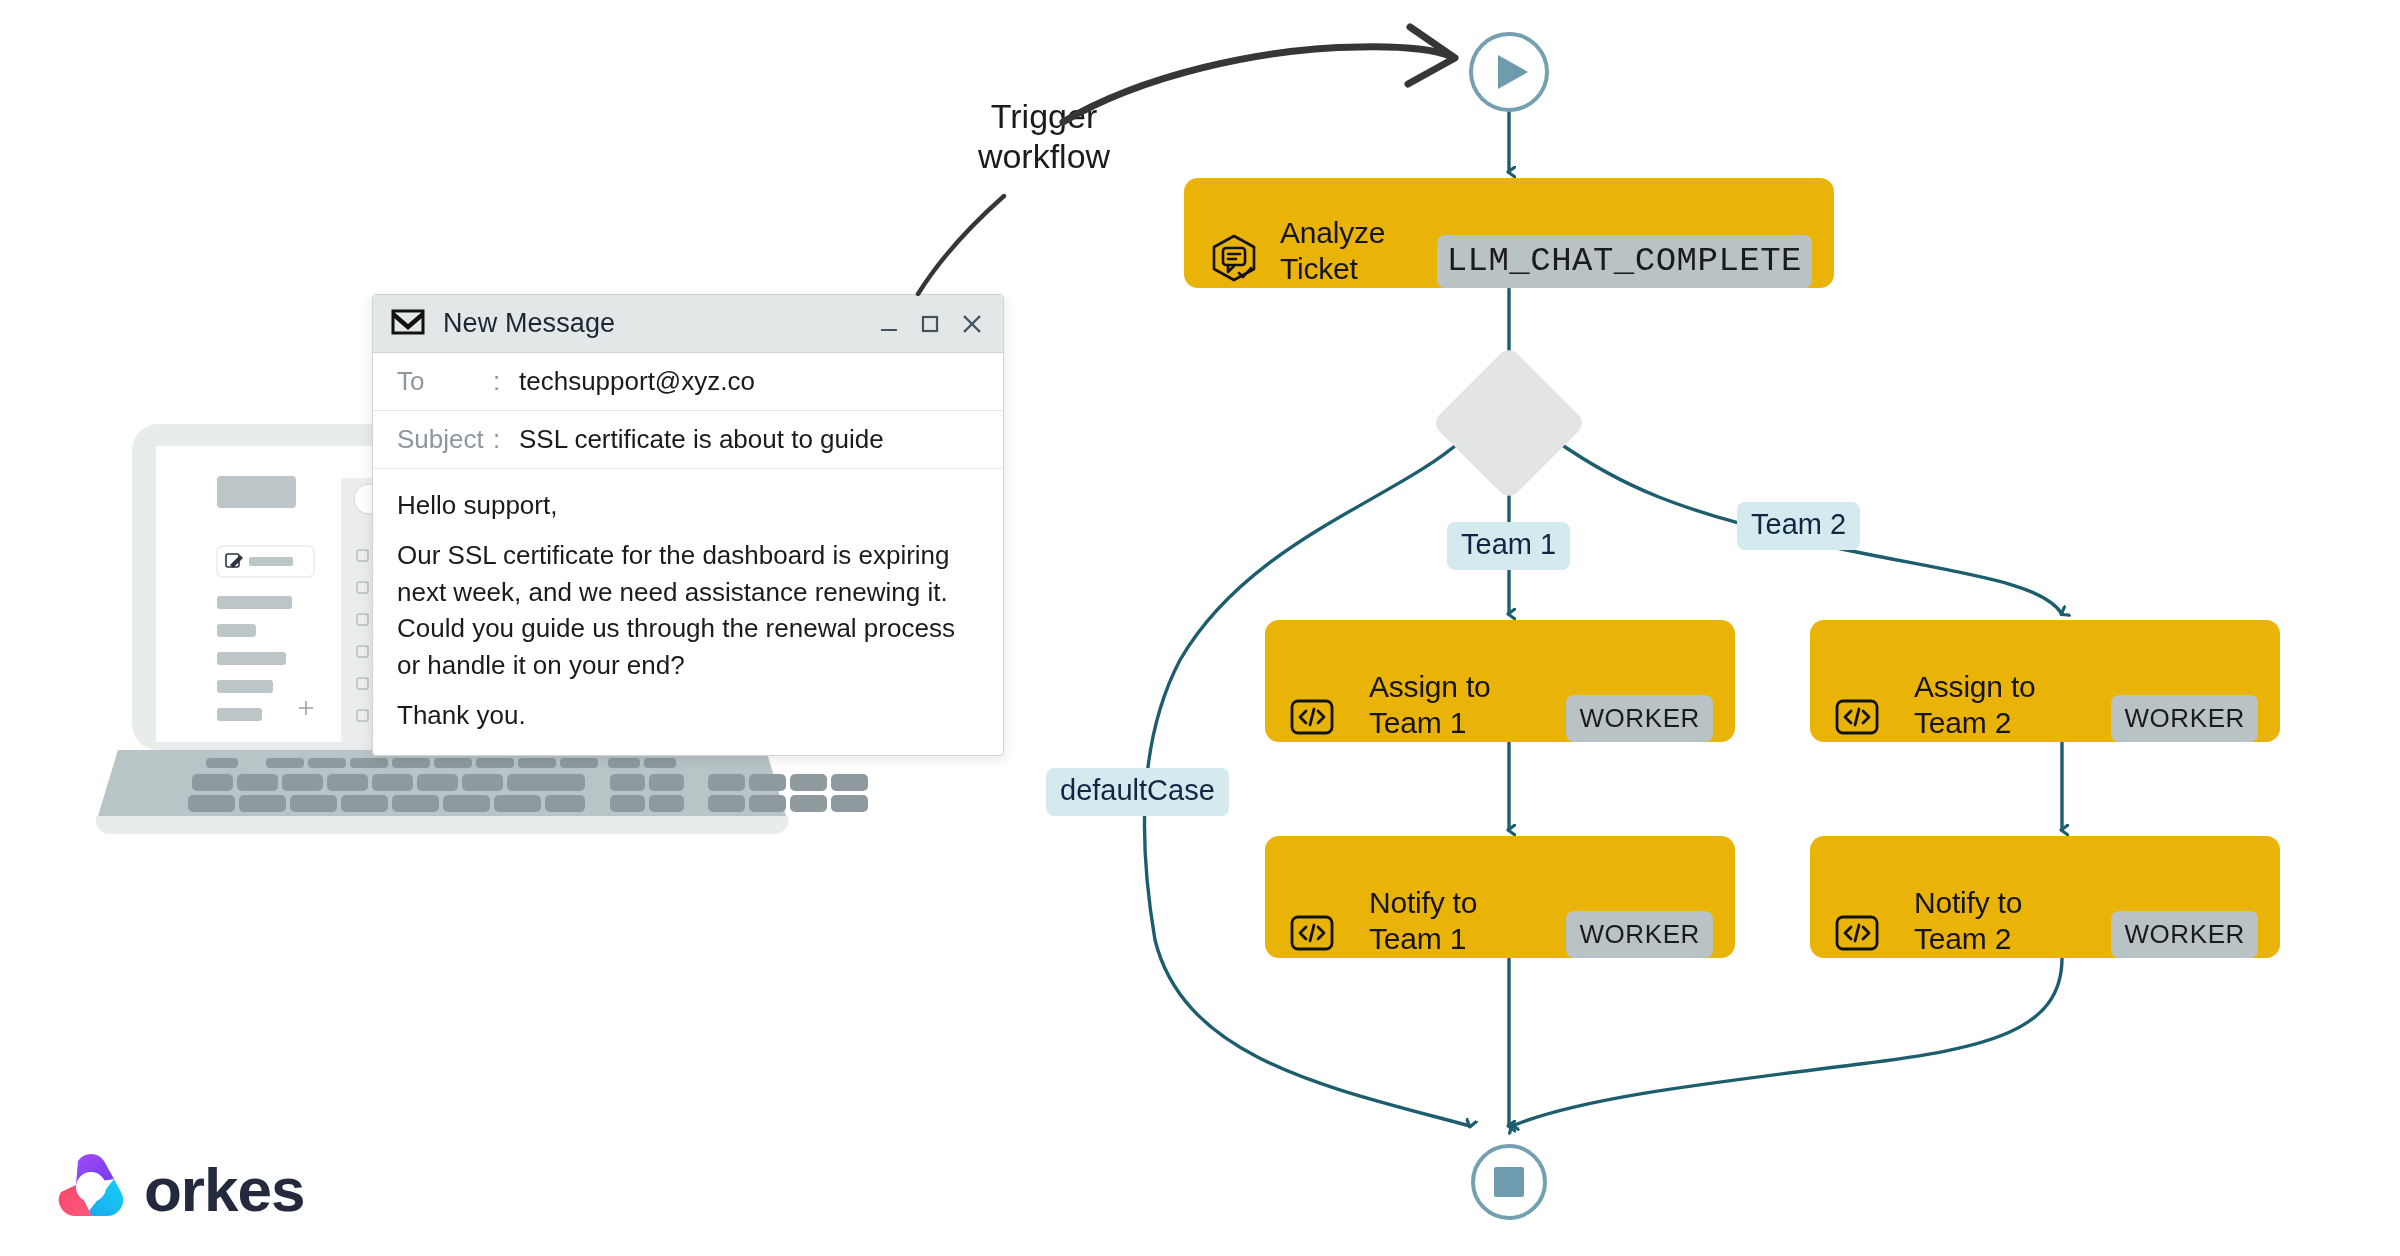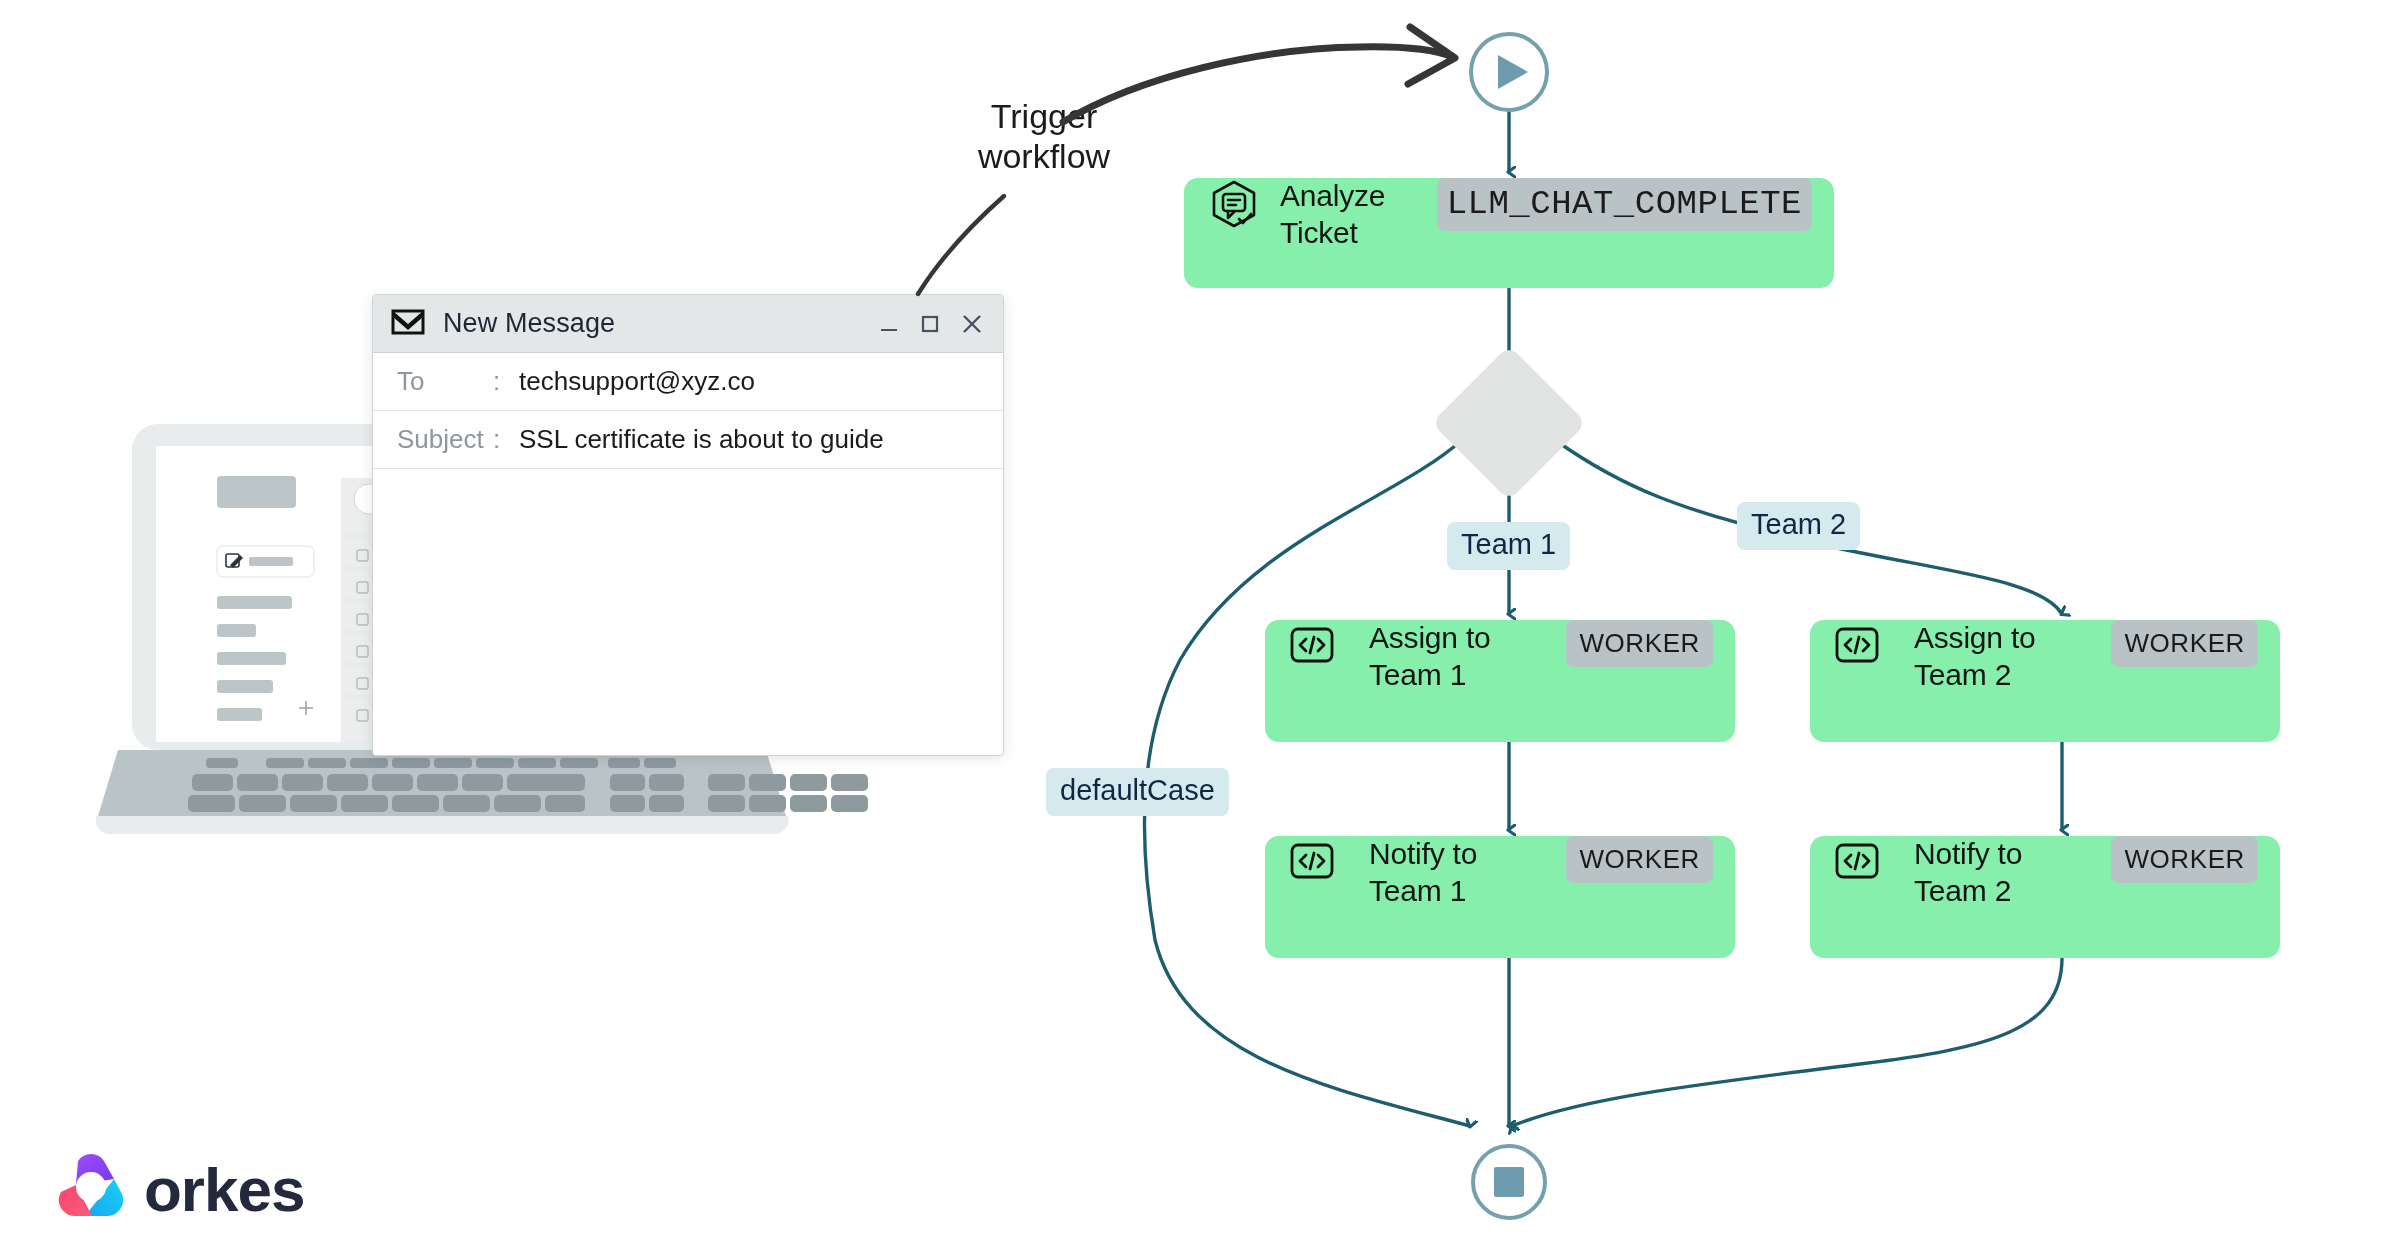--- a/index.html
+++ b/index.html
@@ -12,24 +12,24 @@
   #stage { position: relative; width: 2400px; height: 1256px; }
 
   
   .layer { position: absolute; left: 0; top: 0; width: 2400px; height: 1256px; }
   .layer.back { z-index: 1; }
   .layer.front { z-index: 40; pointer-events: none; }
 
   
   .node {
     position: absolute;
-    background: #86efac;
+    background: #eab308;
     border-radius: 14px;
     display: flex;
-    align-items: flex-start;
+    align-items: flex-end;
     z-index: 20;
   }
   .node .nodeicon {
     flex: 0 0 auto;
     display: flex; align-items: center; justify-content: center;
   }
   .node .nodelabel {
     font-size: 30px;
     line-height: 1.22;
     color: #151515;
@@ -415,20 +415,25 @@
       <span class="colon">:</span>
       <span class="val">techsupport@xyz.co</span>
     </div>
 
     <div class="email-row">
       <span class="fld">Subject</span>
       <span class="colon">:</span>
       <span class="val">SSL certificate is about to guide</span>
     </div>
 
+    <div id="email-body">
+      <p>Hello support,</p>
+      <p>Our SSL certificate for the dashboard is expiring next week, and we need assistance renewing it. Could you guide us through the renewal process or handle it on your end?</p>
+      <p>Thank you.</p>
+    </div>
   </div>
 
   <div id="logo">
     <span>
       <svg width="78" height="78" viewBox="0 0 78 78">
         <defs>
           <linearGradient id="gp" x1="0" y1="0" x2="1" y2="1">
             <stop offset="0%" stop-color="#a34bf5"></stop>
               <stop offset="100%" stop-color="#6f3cf0"></stop>
           </linearGradient>

